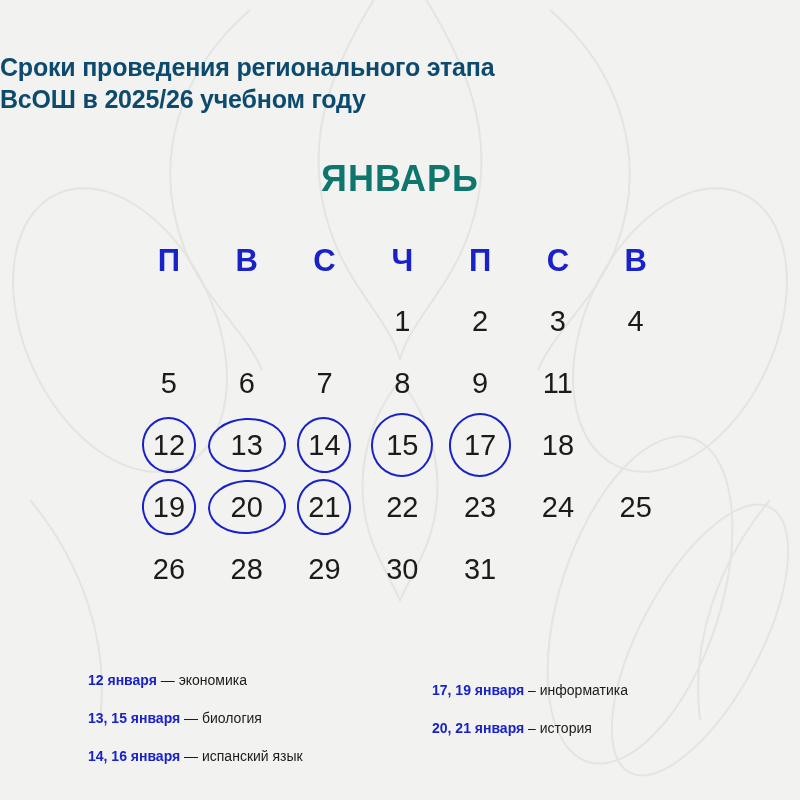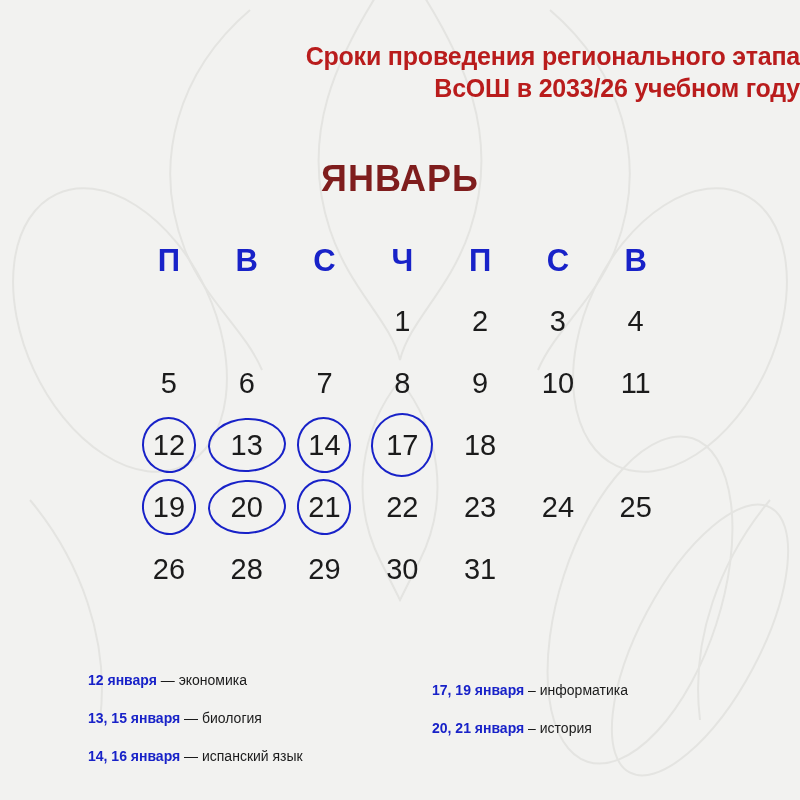--- a/index.html
+++ b/index.html
@@ -23,39 +23,39 @@
   
   .watermark {
     position: absolute;
     inset: 0;
     pointer-events: none;
     opacity: 1;
   }
 
   .title {
     position: absolute;
-    top: 40px;
+    top: 51px;
     left: 0;
     width: 800px;
-    text-align: right;
-    color: #b91c1c;
+    text-align: left;
+    color: #0c4a6e;
     font-weight: bold;
     font-size: 25px;
     line-height: 32px;
     letter-spacing: -0.2px;
   }
   .title div { white-space: nowrap; }
 
   .month {
     position: absolute;
     top: 158px;
     left: 0;
     width: 800px;
     text-align: center;
-    color: #7f1d1d;
+    color: #0f766e;
     font-weight: bold;
     font-size: 36px;
     letter-spacing: 1px;
   }
 
   .calendar {
     position: absolute;
     top: 232px;
     left: 130px;
     width: 545px;
@@ -155,21 +155,21 @@
       <ellipse cx="640" cy="600" rx="80" ry="170" transform="rotate(18 640 600)"></ellipse>
       <ellipse cx="700" cy="640" rx="60" ry="150" transform="rotate(28 700 640)"></ellipse>
       <path d="M400 380 C 360 430, 350 500, 380 560 L 400 600 L 420 560 C 450 500, 440 430, 400 380 Z"></path>
       <path d="M30 500 C 80 560, 110 640, 100 720"></path>
       <path d="M770 500 C 720 560, 690 640, 700 720"></path>
     </g>
   </svg>
 
   <div class="title">
     <div>Сроки проведения регионального этапа</div>
-    <div>ВсОШ в 2033/26 учебном году</div>
+    <div>ВсОШ в 2025/26 учебном году</div>
   </div>
 
   <div class="month">ЯНВАРЬ</div>
 
   <div class="calendar">
     <div class="cal-row cal-head">
       <div class="cal-cell">
           <span class="num">П</span>
         </div>
       <div class="cal-cell">
@@ -226,39 +226,40 @@
       <div class="cal-cell">
           <span class="num">7</span>
         </div>
       <div class="cal-cell">
           <span class="num">8</span>
         </div>
       <div class="cal-cell">
           <span class="num">9</span>
         </div>
       <div class="cal-cell">
-          <span class="num">10</span>
-        </div>
-      <div class="cal-cell">
           <span class="num">11</span>
         </div>
     </div>
 
     <div class="cal-row">
       <div class="cal-cell">
           <span class="circle narrow"></span>
           <span class="num">12</span>
         </div>
       <div class="cal-cell">
           <span class="circle wide"></span>
           <span class="num">13</span>
         </div>
       <div class="cal-cell">
           <span class="circle narrow"></span>
           <span class="num">14</span>
+        </div>
+      <div class="cal-cell">
+          <span class="circle tall"></span>
+          <span class="num">15</span>
         </div>
       <div class="cal-cell">
           <span class="circle tall"></span>
           <span class="num">17</span>
         </div>
       <div class="cal-cell">
           <span class="num">18</span>
         </div>
     </div>
 

